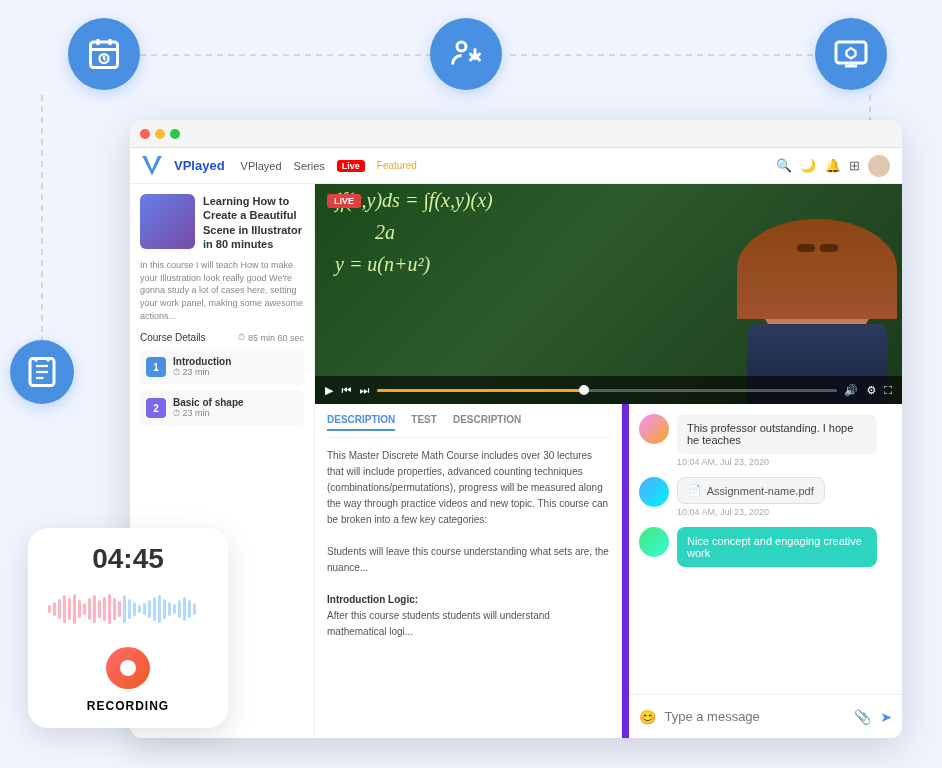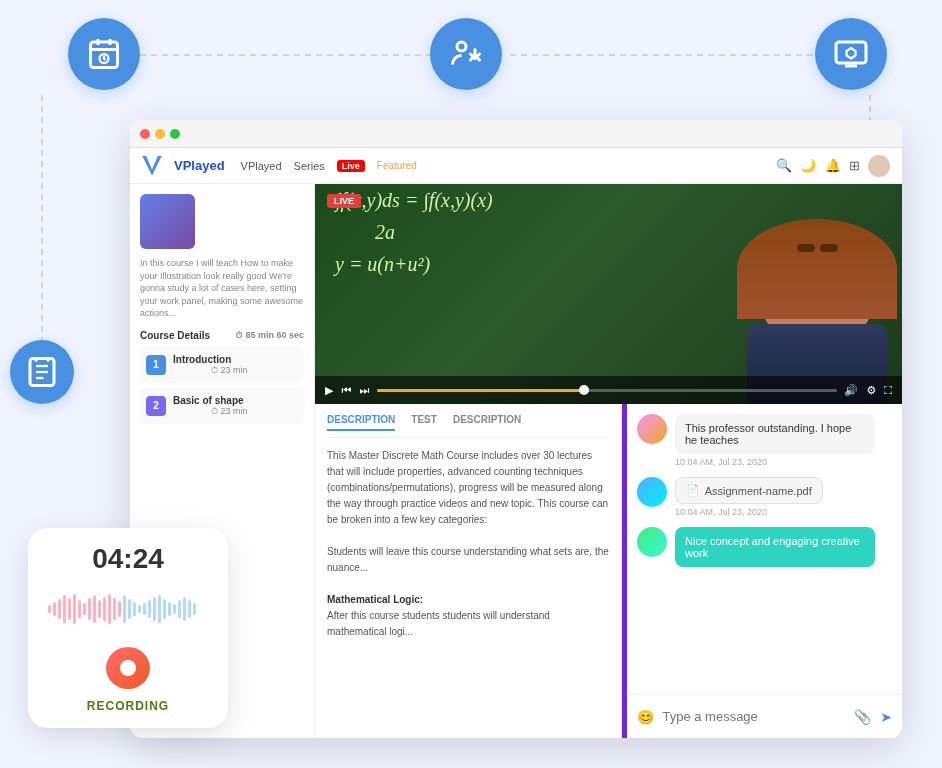--- a/index.html
+++ b/index.html
@@ -158,21 +158,21 @@
       line-height: 1.3;
     }
     .course-desc {
       font-size: 9px;
       color: #888;
       line-height: 1.4;
       margin-bottom: 10px;
     }
     .course-details-label {
       font-size: 10px;
-      font-weight: 700;
+      font-weight: 400;
       color: #333;
       display: flex;
       justify-content: space-between;
       align-items: center;
       margin-bottom: 6px;
     }
     .course-time {
       font-size: 9px;
       color: #888;
       display: flex;
@@ -196,21 +196,21 @@
       justify-content: center;
       font-size: 10px;
       font-weight: 700;
       color: white;
       flex-shrink: 0;
     }
     .lesson-num-1 { background: #4A90E2; }
     .lesson-num-2 { background: #7B68EE; }
     .lesson-info { font-size: 10px; }
     .lesson-name { font-weight: 600; color: #333; }
-    .lesson-dur { color: #888; font-size: 9px; margin-left: 38px; }
+    .lesson-dur { color: #888; font-size: 9px; }
 
     
     .right-area {
       flex: 1;
       display: flex;
       flex-direction: column;
       overflow: hidden;
     }
 
     
@@ -317,21 +317,21 @@
       color: #555;
       line-height: 1.6;
     }
     .desc-text strong { color: #333; }
 
     
     .chat-panel {
       width: 280px;
       display: flex;
       flex-direction: column;
-      border-left: 5px solid #6d28d9;
+      border-left: 7px solid #6d28d9;
       background: white;
       flex-shrink: 0;
     }
     .chat-messages {
       flex: 1;
       overflow-y: auto;
       padding: 10px;
       display: flex;
       flex-direction: column;
       gap: 10px;
@@ -436,21 +436,21 @@
       background: linear-gradient(135deg, #ff6b6b, #ee5a24);
       display: flex;
       align-items: center;
       justify-content: center;
       margin: 4px 0;
     }
     .rec-dot { width: 16px; height: 16px; background: white; border-radius: 50%; }
     .rec-label {
       font-size: 12px;
       font-weight: 700;
-      color: #4d7c0f;
+      color: #000000;
       letter-spacing: 1px;
       margin-top: 6px;
     }
 
     
     .waveform-bars {
       display: flex;
       align-items: center;
       gap: 2px;
       height: 100%;
@@ -541,20 +541,21 @@
       <span>⊞</span>
       <div class="nav-avatar" style="background: #e0c8b0;"></div>
     </div>
   </div>
 
   <div class="main-content">
 
     <div class="left-sidebar">
       <div class="course-header">
         <div class="course-thumbnail"></div>
+        <div class="course-title">Learning How to Create a Beautiful Scene in Illustrator in 80 minutes</div>
       </div>
       <div class="course-desc">In this course I will teach How to make your Illustration look really good We're gonna study a lot of cases here, setting your work panel, making some awesome actions...</div>
       <div class="course-details-label">
         <span>Course Details</span>
         <span class="course-time">
           <span>⏱</span>
           <span>85 min 60 sec</span>
         </span>
       </div>
 
@@ -619,21 +620,21 @@
           <div class="desc-tabs">
             <span class="desc-tab active">DESCRIPTION</span>
             <span class="desc-tab">TEST</span>
             <span class="desc-tab">DESCRIPTION</span>
           </div>
           <div class="desc-text">
             <p>This Master Discrete Math Course includes over 30 lectures that will include properties, advanced counting techniques (combinations/permutations), progress will be measured along the way through practice videos and new topic. This course can be broken into a few key categories:</p>
             <br>
             <p>Students will leave this course understanding what sets are, the nuance...</p>
             <br>
-            <p><strong>Mathematical Logic:</strong></p>
+            <p><strong>Introduction Logic:</strong></p>
             <p>After this course students students will understand mathematical logi...</p>
           </div>
         </div>
 
         <div class="chat-panel">
           <div class="chat-messages">
 
             <div class="chat-msg">
               <div class="chat-avatar"></div>
               <div class="chat-msg-content">
@@ -671,21 +672,21 @@
             <span class="chat-icon-btn">📎</span>
             <span class="chat-send-btn">➤</span>
           </div>
         </div>
       </div>
     </div>
   </div>
 </div>
 
 <div class="recording-widget">
-  <div class="rec-time">04:24</div>
+  <div class="rec-time">04:45</div>
   <div class="rec-waveform">
     <div class="waveform-bars" id="waveform-bars">
         <div class="wbar wbar-l" style="height: 8px;"></div>
         <div class="wbar wbar-l" style="height: 14px;"></div>
         <div class="wbar wbar-l" style="height: 20px;"></div>
         <div class="wbar wbar-l" style="height: 28px;"></div>
         <div class="wbar wbar-l" style="height: 22px;"></div>
         <div class="wbar wbar-l" style="height: 30px;"></div>
         <div class="wbar wbar-l" style="height: 18px;"></div>
         <div class="wbar wbar-l" style="height: 12px;"></div>

